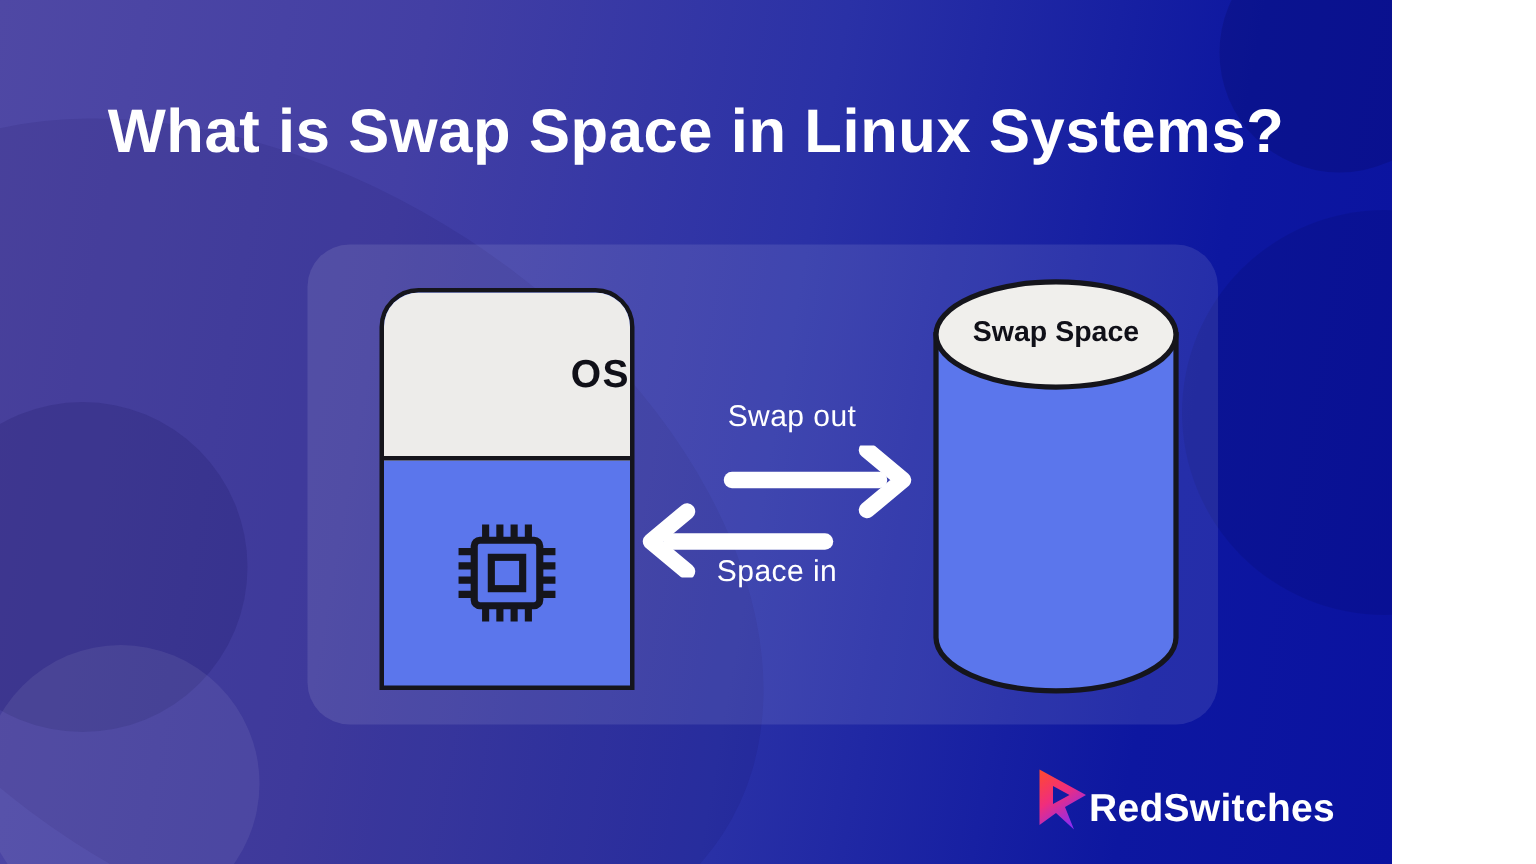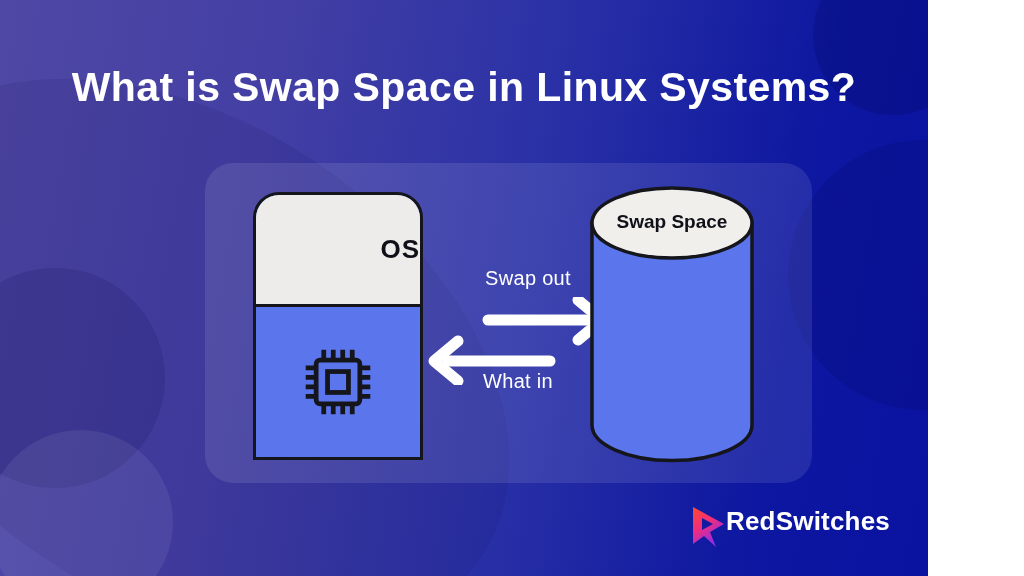--- a/index.html
+++ b/index.html
@@ -50,30 +50,30 @@
   
   .arrows{position:absolute;left:223px;top:134px;}
   .arrow-label{
     position:absolute;width:130px;text-align:center;color:var(--text-light);
     font-size:20px;font-weight:400;letter-spacing:0.3px;
   }
   .lbl-out{left:258px;top:104px;}
   .lbl-in{left:248px;top:207px;}
 
   
-  .cylinder{position:absolute;left:384px;top:22px;width:166px;height:280px;}
+  .cylinder{position:absolute;left:416px;top:22px;width:166px;height:280px;}
   .cyl-label{
     position:absolute;left:0;top:26px;width:100%;text-align:center;
     color:var(--text-dark);font-size:19px;font-weight:700;
   }
 
   
   .brand{
     position:absolute;right:38px;top:506px;height:48px;
-    display:flex;align-items:flex-start;
+    display:flex;align-items:flex-end;
   }
   .brand span{color:var(--text-light);font-size:26px;font-weight:700;letter-spacing:0.2px;}
 </style>
 </head>
 <body>
 
 <div class="stage">
 
   <div class="decor d-swath"></div>
   <div class="decor d-left-dark"></div>
@@ -107,21 +107,21 @@
       <g stroke="#ffffff" stroke-width="11" fill="none" stroke-linecap="round" stroke-linejoin="round">
         <path d="M60,23 H158"></path>
         <path d="M150,3 L174,23 L150,43"></path>
       </g>
       <g stroke="#ffffff" stroke-width="11" fill="none" stroke-linecap="round" stroke-linejoin="round">
         <path d="M20,64 H122"></path>
         <path d="M30,44 L6,64 L30,84"></path>
       </g>
     </svg>
     <div class="arrow-label lbl-out">Swap out</div>
-    <div class="arrow-label lbl-in">What in</div>
+    <div class="arrow-label lbl-in">Space in</div>
 
     <div class="cylinder">
       <svg width="166" height="280" viewBox="0 0 166 280">
         <path d="M3,38 V240 C3,259.5 38.5,275.5 83,275.5 C127.5,275.5 163,259.5 163,240 V38 Z" fill="#5b76ec" stroke="#15151c" stroke-width="3.5"></path>
         <ellipse cx="83" cy="38" rx="80" ry="35" fill="#f0efec" stroke="#15151c" stroke-width="3.5"></ellipse>
       </svg>
       <div class="cyl-label">Swap Space</div>
     </div>
 
   </div>

